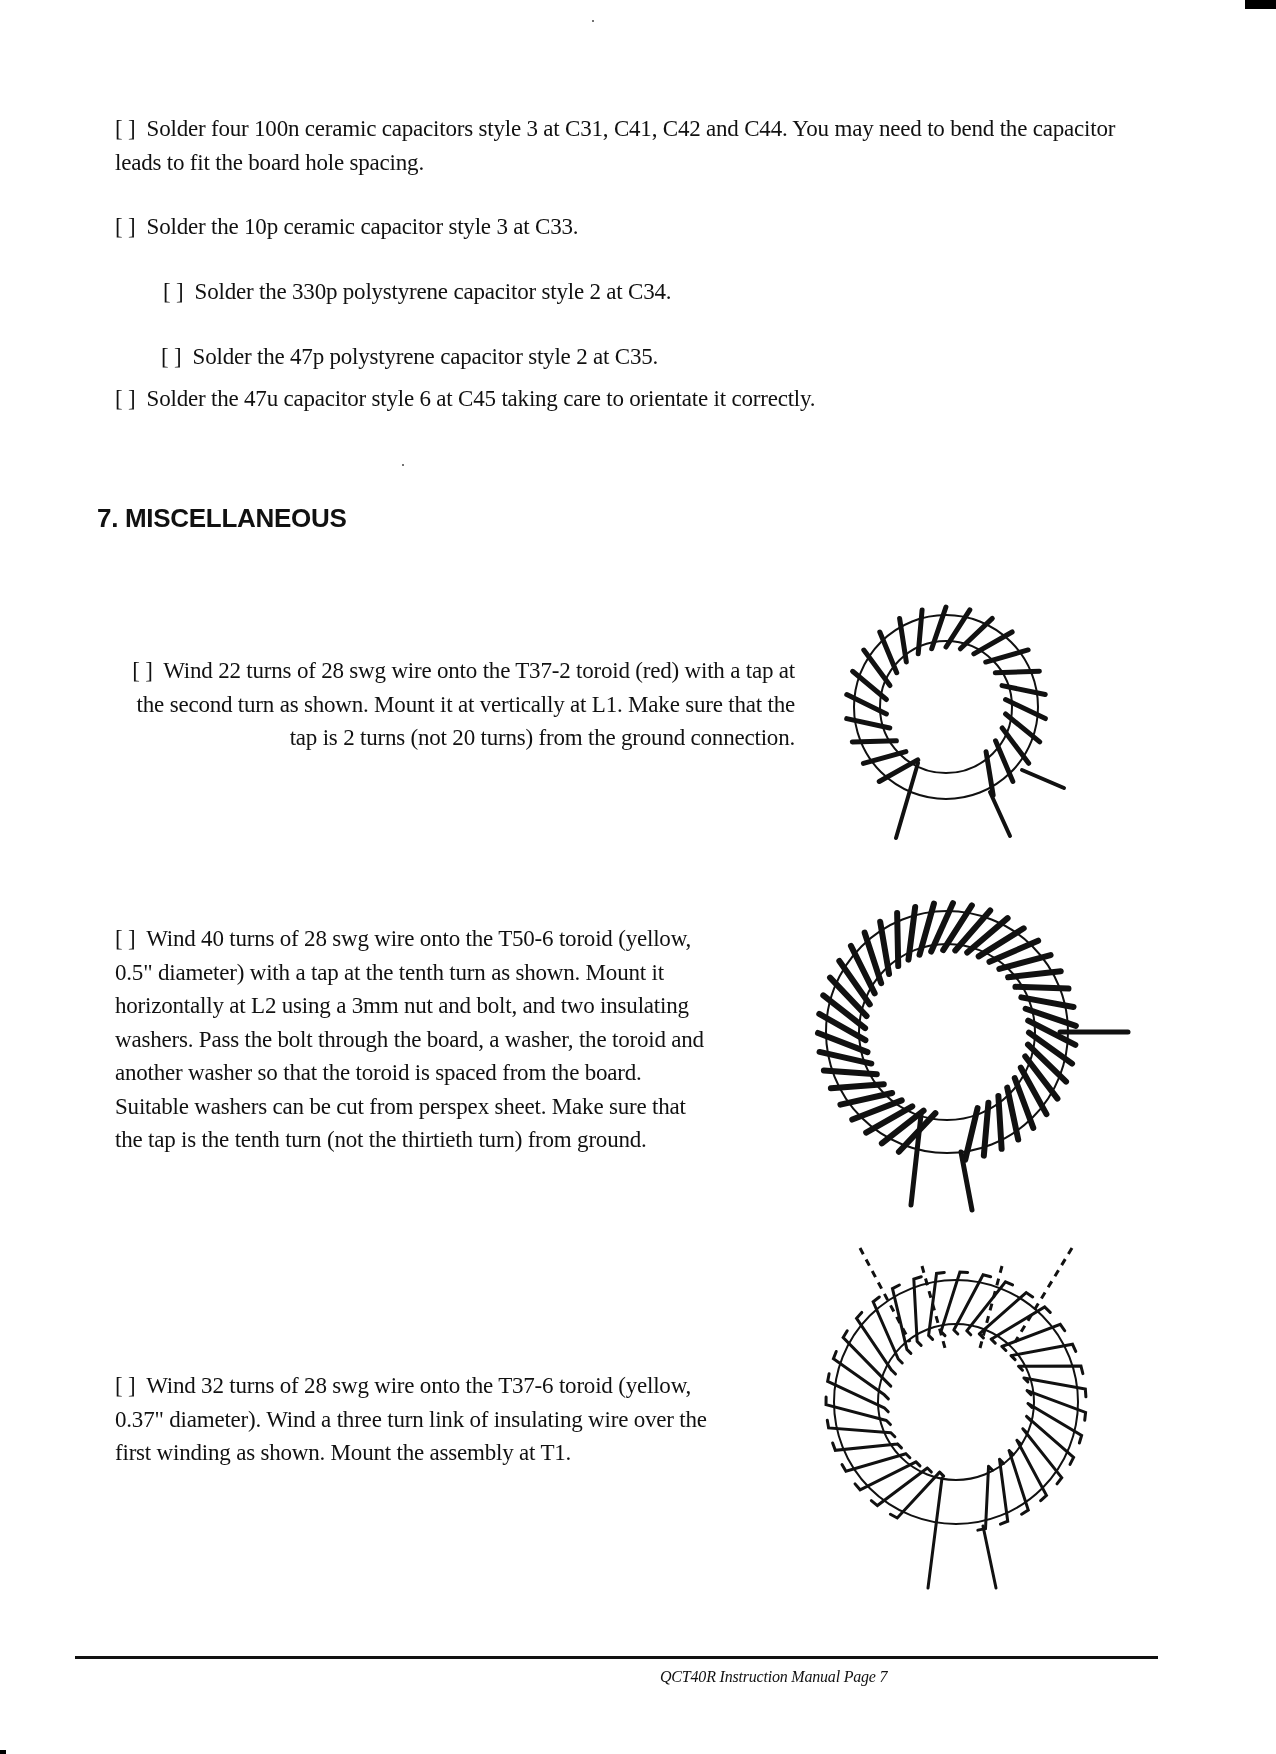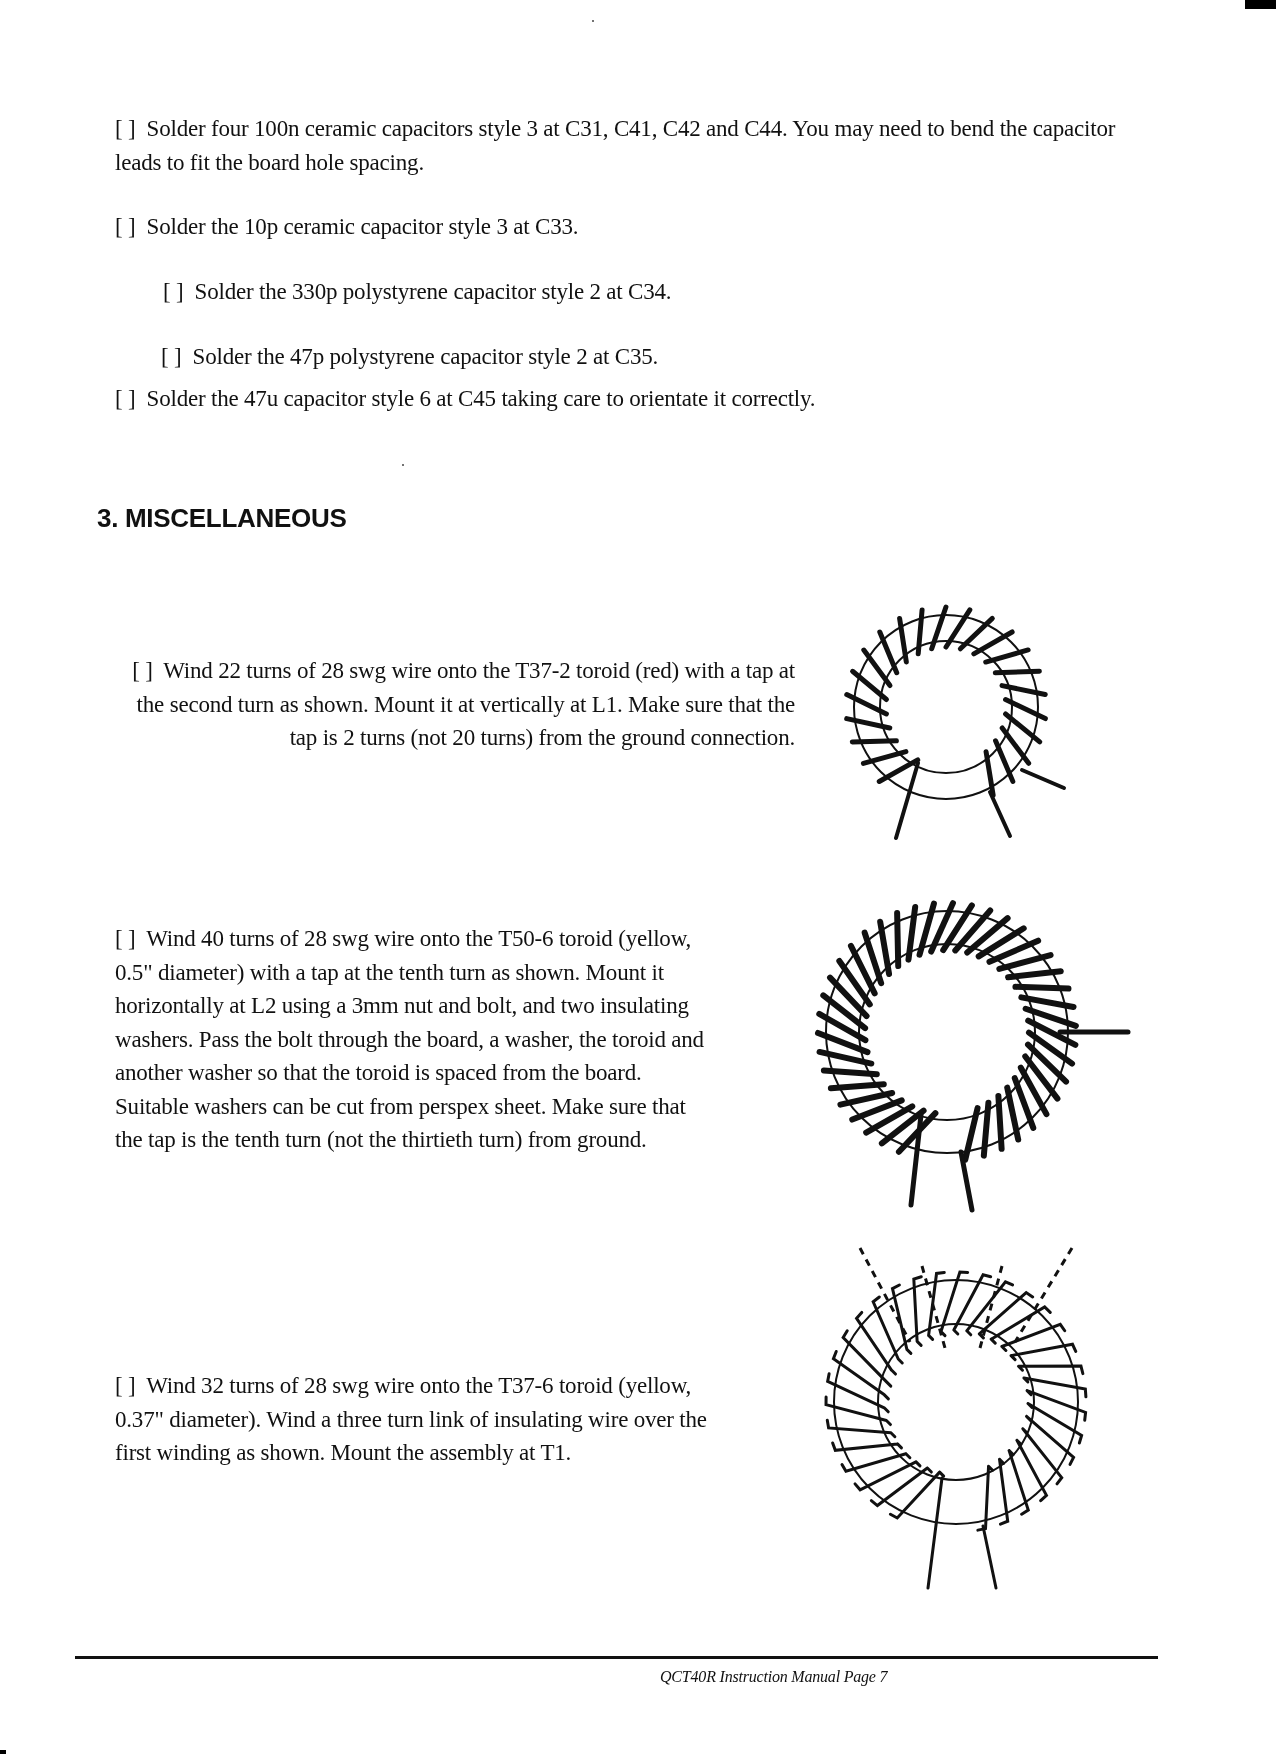--- a/index.html
+++ b/index.html
@@ -34,21 +34,21 @@
 </div>
 <div class="para" style="left:115px;top:340px;width:1020px;margin-left:46px;">
   <span>[ ]</span>&nbsp;
   <span>Solder the 47p polystyrene capacitor style 2 at C35.</span>
 </div>
 <div class="para" style="left:115px;top:382px;width:1020px;">
   <span>[ ]</span>&nbsp;
   <span>Solder the 47u capacitor style 6 at C45 taking care to orientate it correctly.</span>
 </div>
 
-<div class="heading">3. MISCELLANEOUS</div>
+<div class="heading">7. MISCELLANEOUS</div>
 
 <div class="para" style="left:115px;top:654px;width:680px;text-align:right;">
   <span>[ ]</span>&nbsp;
   <span>Wind 22 turns of 28 swg wire onto the T37-2 toroid (red) with a tap at the second turn as shown.  Mount it at vertically at L1. Make sure that the tap is 2 turns (not 20 turns) from the ground connection.</span>
 </div>
 <div class="para" style="left:115px;top:922px;width:600px;">
   <span>[ ]</span>&nbsp;
   <span>Wind 40 turns of 28 swg wire onto the T50-6 toroid (yellow, 0.5" diameter) with a tap at the tenth turn as shown. Mount it horizontally at L2 using a 3mm nut and bolt, and two insulating washers.  Pass the bolt through the board, a washer, the toroid and another washer so that the toroid is spaced from the board.  Suitable washers can be cut from perspex sheet.  Make sure that the tap is the tenth turn (not the thirtieth turn) from ground.</span>
 </div>
 <div class="para" style="left:115px;top:1369px;width:620px;">

